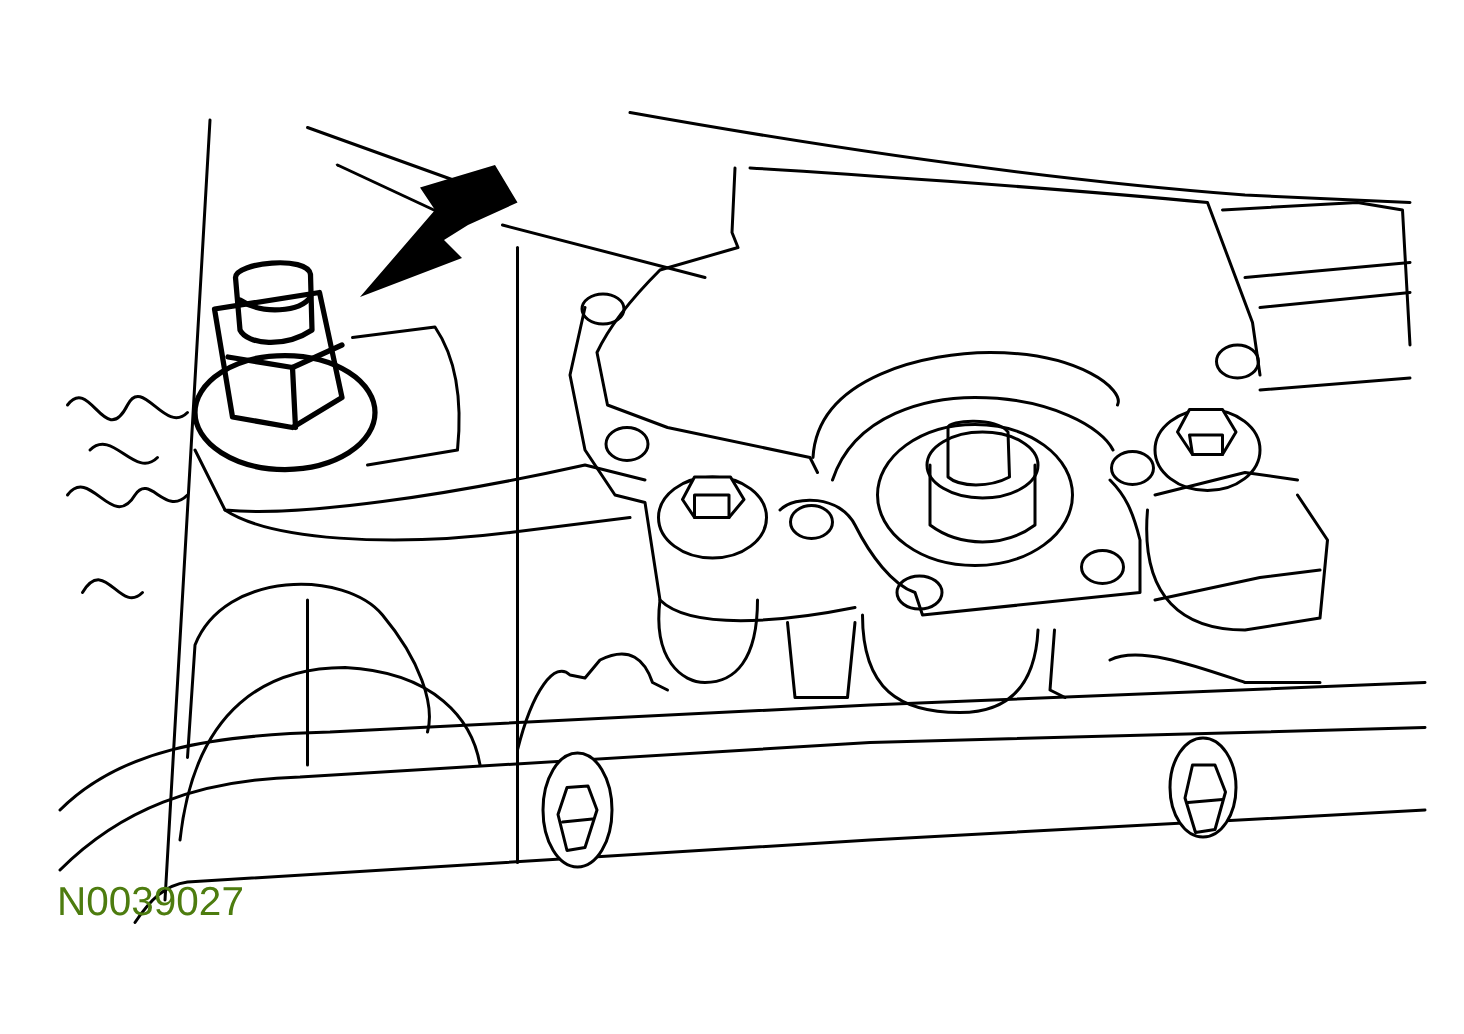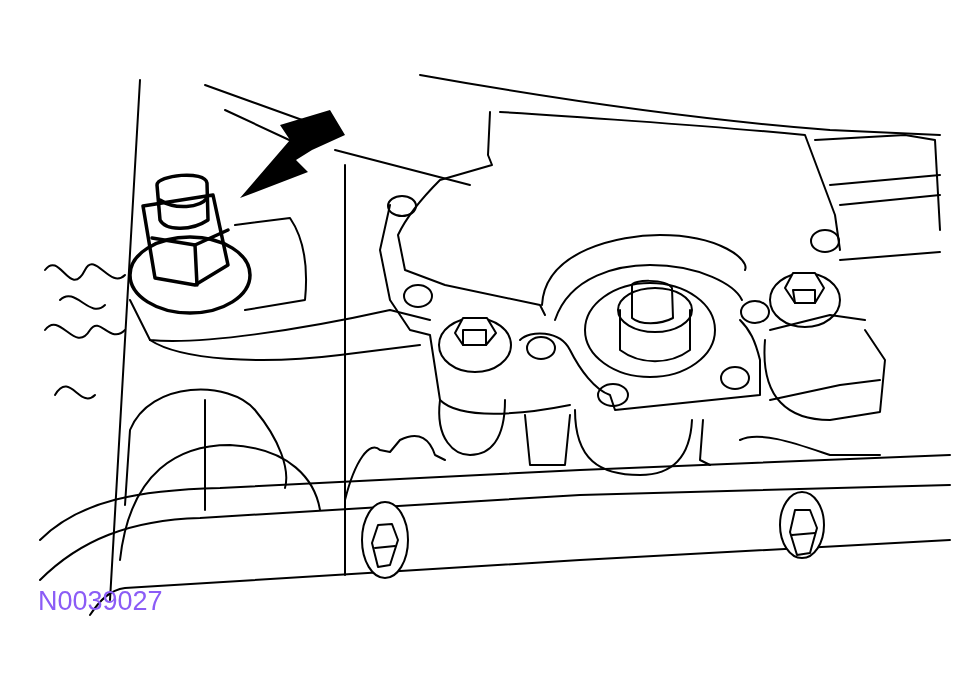--- a/index.html
+++ b/index.html
@@ -4,21 +4,21 @@
 <style>
   html, body { margin: 0; padding: 0; background: #ffffff; }
   body { width: 976px; height: 689px; position: relative; overflow: hidden; }
   #diagram { position: absolute; left: 0; top: 0; width: 976px; height: 689px; }
   .ln { fill: none; stroke: #000; stroke-width: 2; stroke-linecap: round; stroke-linejoin: round; }
   .thk { fill: none; stroke: #000; stroke-width: 3.5; stroke-linecap: round; stroke-linejoin: round; }
   .fillw { fill: #fff; stroke: #000; stroke-width: 2; stroke-linejoin: round; }
   .arrow { fill: #000; stroke: none; }
   #figure-id {
     position: absolute; left: 38px; top: 588px;
-    font-family: "Liberation Sans", sans-serif; font-size: 27px; color: #8b5cf6;
+    font-family: "Liberation Sans", sans-serif; font-size: 27px; color: #4d7c0f;
     letter-spacing: 0px; line-height: 1;
   }
 </style>
 </head>
 <body>
 
 <svg id="diagram" viewBox="0 0 976 689" xmlns="http://www.w3.org/2000/svg">
 
   <g>
     <path class="ln" d="M140 80 L110 600"></path>

